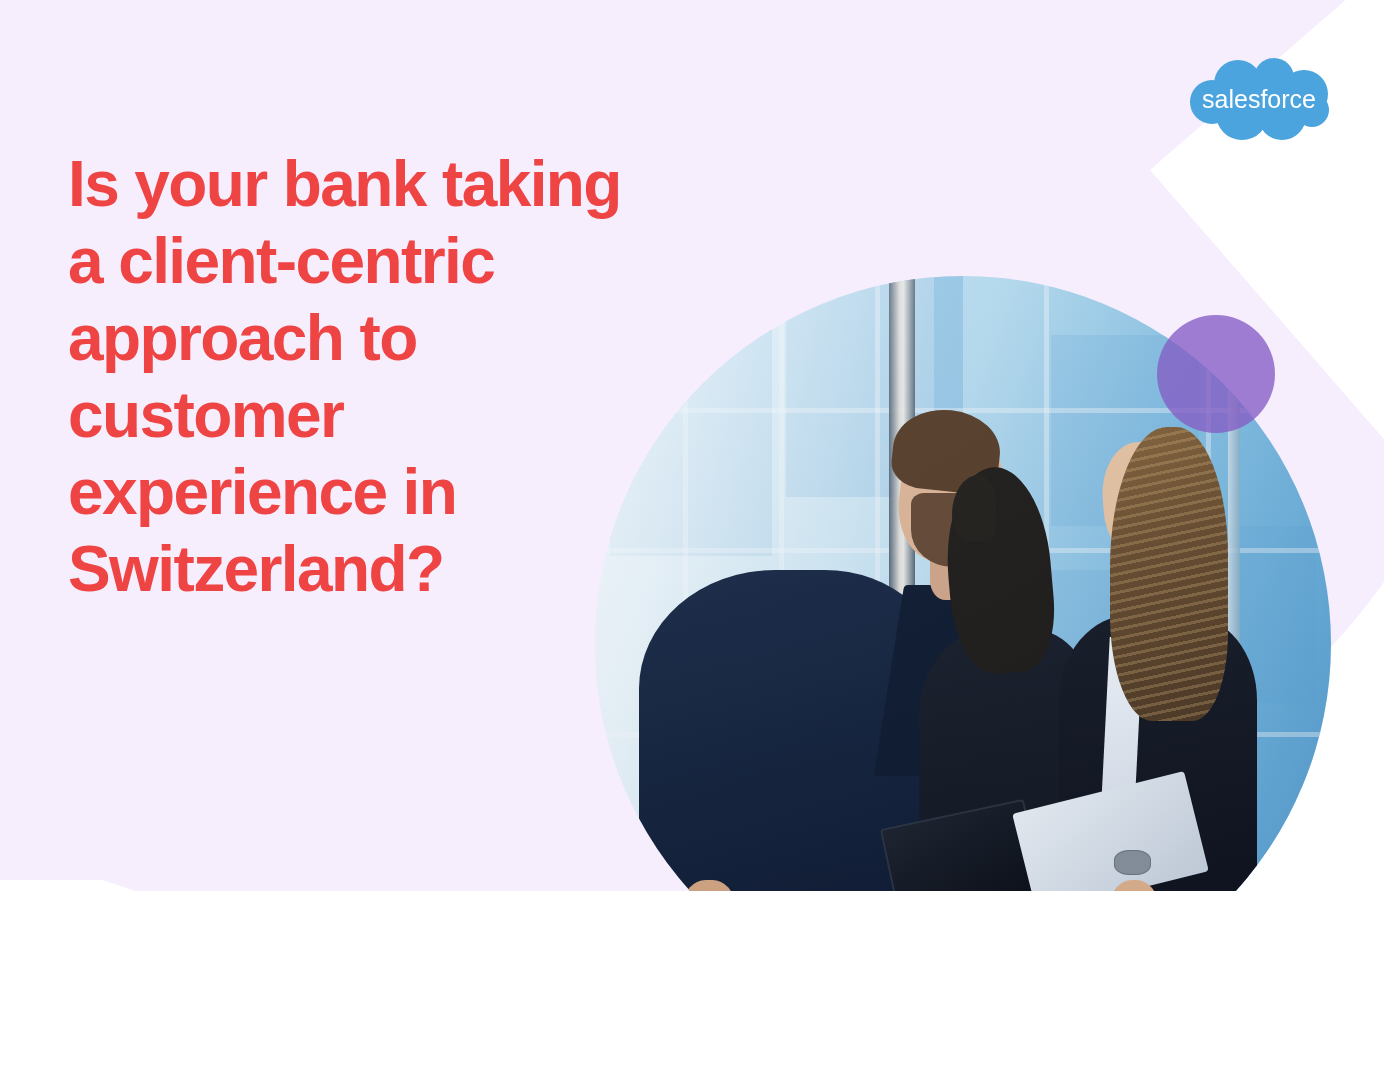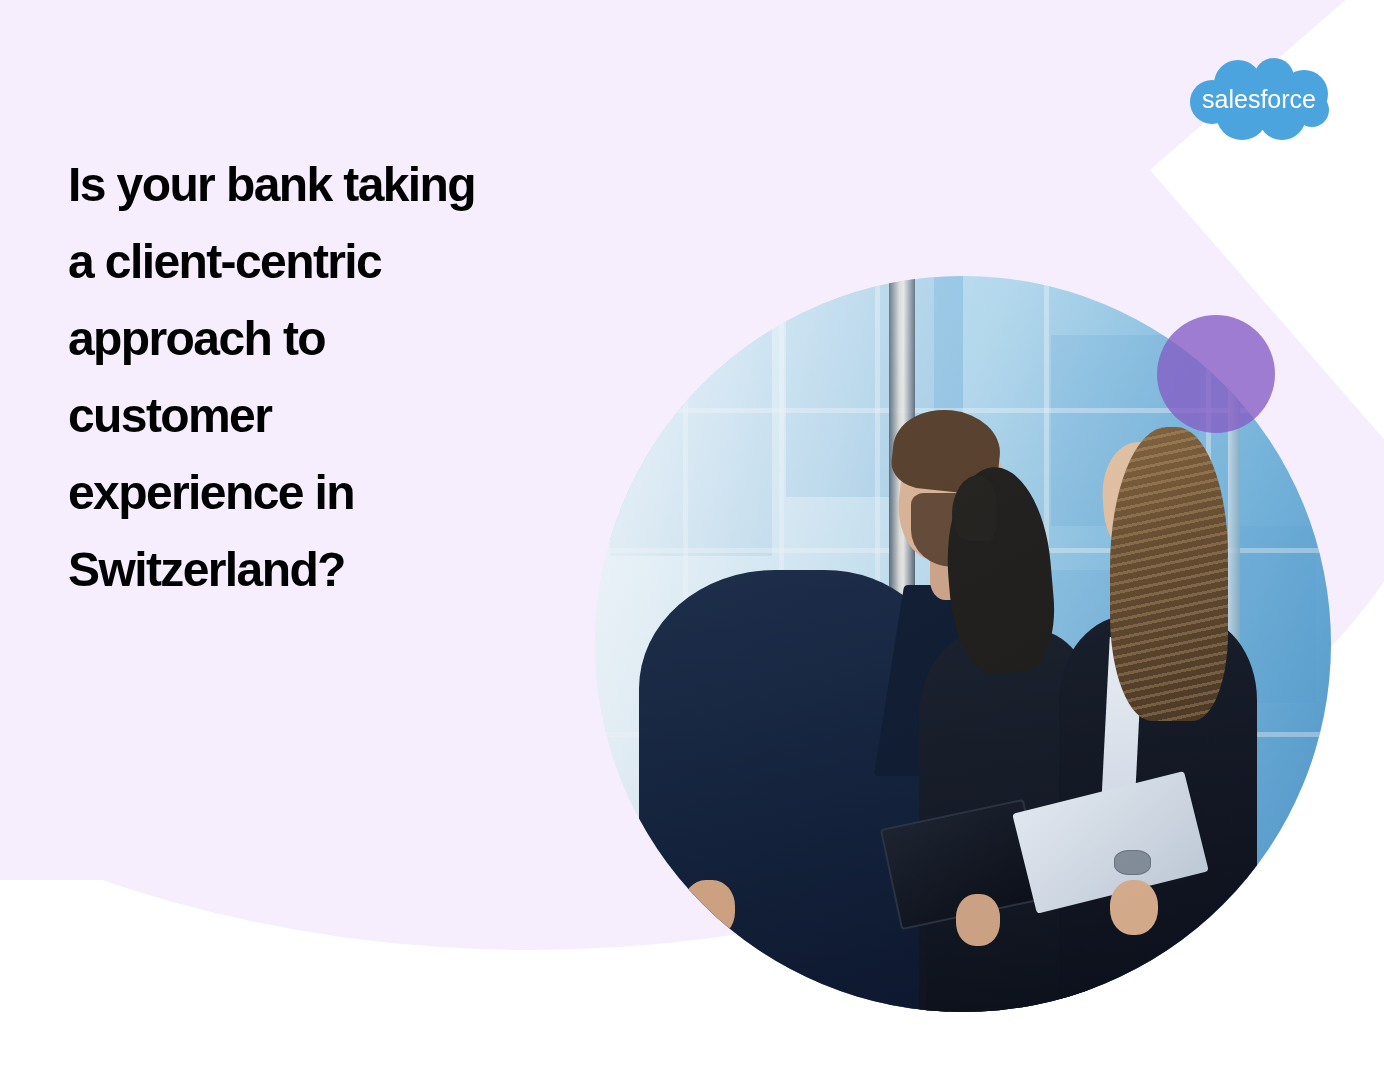--- a/index.html
+++ b/index.html
@@ -6,21 +6,21 @@
   * { margin:0; padding:0; box-sizing:border-box; }
   html, body {
     width:1384px; height:1077px;
     background:#ffffff;
     font-family:"Liberation Sans", sans-serif;
     overflow:hidden;
   }
 
   .cover {
     position:relative;
-    width:1384px; height:1077px;
+    width:1384px; height:891px;
     background:#ffffff;
     overflow:hidden;
   }
 
   
   .bg-lavender {
     position:absolute;
     left:-420px; top:-360px;
     width:1900px; height:1310px;
     background:#f6eefd;
@@ -305,24 +305,24 @@
   
   .text-block {
     position:absolute;
     left:68px; top:146px;
     width:730px;
     z-index:5;
   }
   .headline {
     font-family:"Liberation Sans", sans-serif;
     font-weight:700;
-    font-size:48px;
+    font-size:64px;
     line-height:77px;
     letter-spacing:-1.6px;
-    color:#000000;
+    color:#ef4444;
     white-space:pre-line;
   }
   .subhead {
     margin-top:42px;
     font-family:"Liberation Sans", sans-serif;
     font-weight:400;
     font-size:24px;
     line-height:36px;
     letter-spacing:.1px;
     color:#3b2b44;

